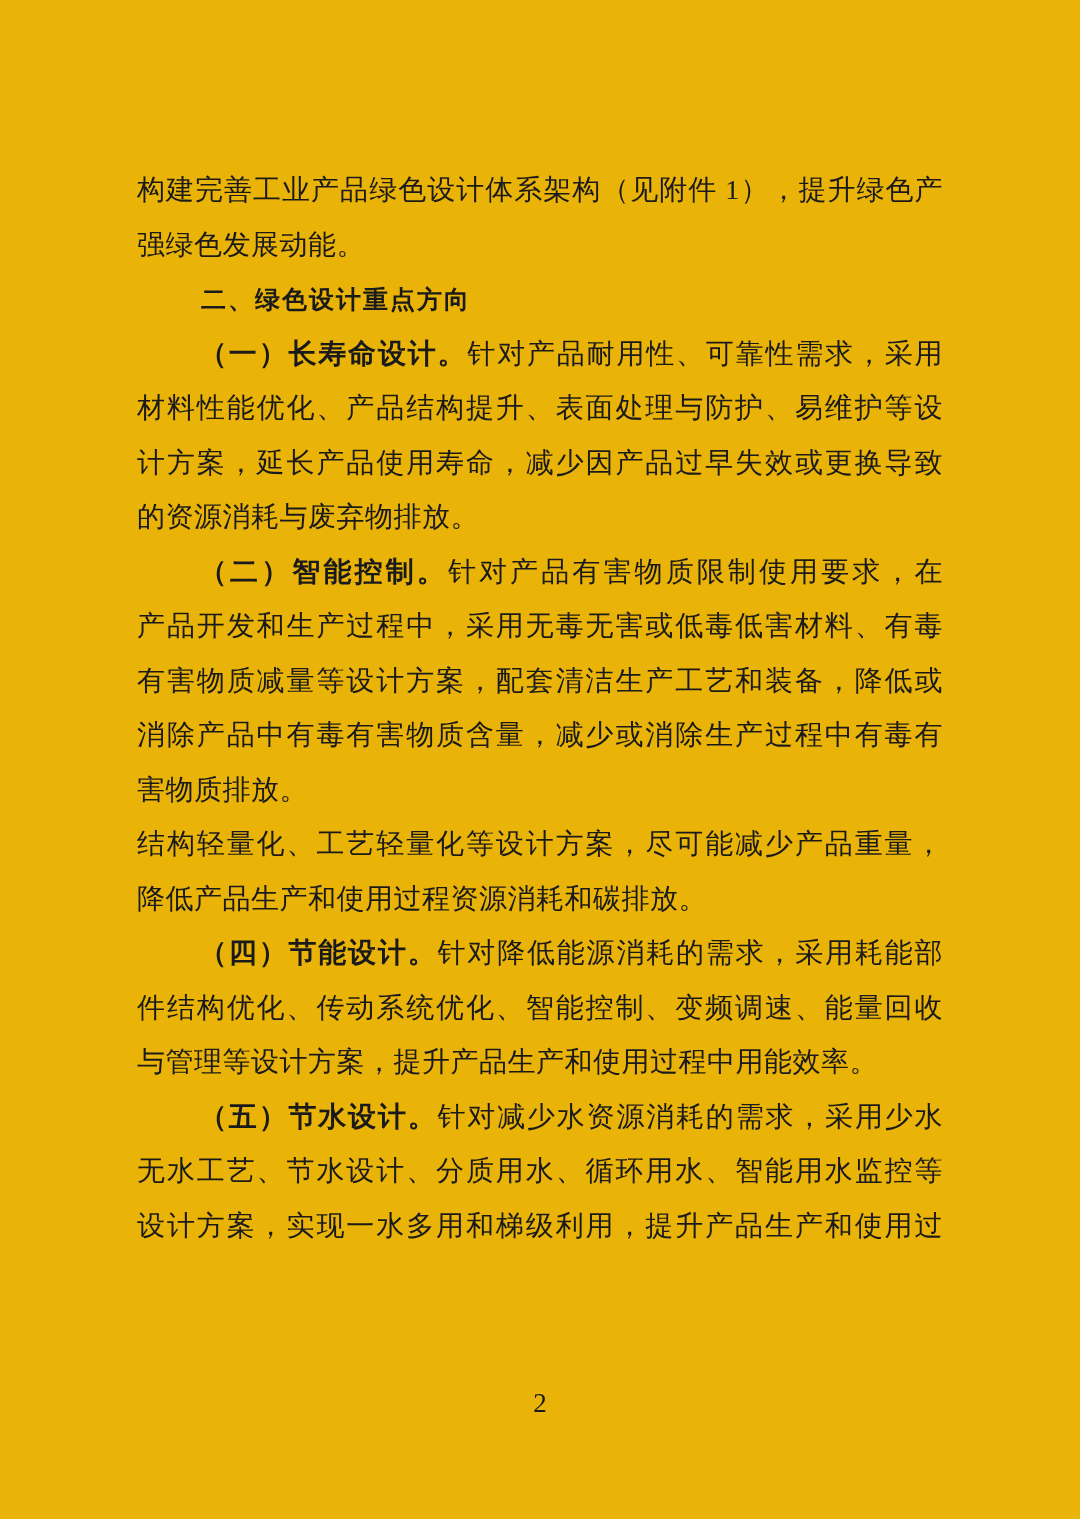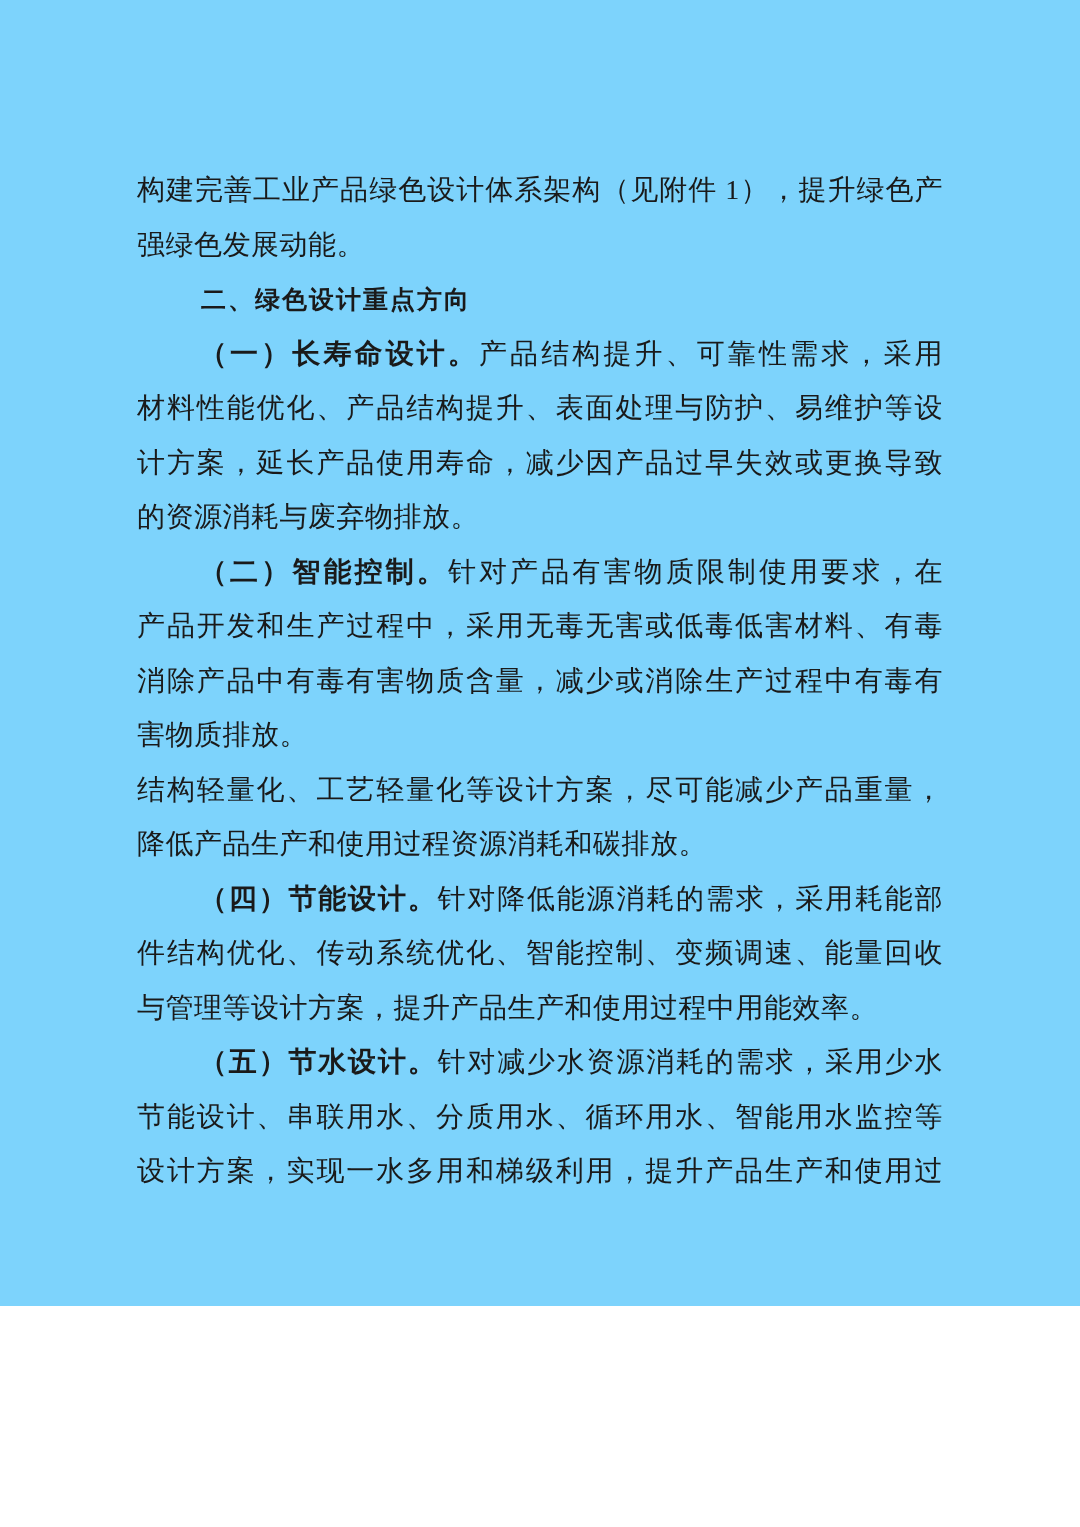--- a/index.html
+++ b/index.html
@@ -3,22 +3,22 @@
 <meta charset="utf-8">
 <style>
   html, body {
     margin: 0;
     padding: 0;
     background: #ffffff;
   }
   .page {
     position: relative;
     width: 1080px;
-    height: 1306px;
-    background: #7dd3fc;
+    height: 1519px;
+    background: #eab308;
     overflow: hidden;
     font-family: "Liberation Serif", "DejaVu Serif", serif;
     color: #1a1a1a;
   }
   .content {
     position: absolute;
     left: 137px;
     top: 163px;
     width: 806px;
   }
@@ -71,44 +71,45 @@
 
 <div class="page">
   <div class="content">
 
     <div class="line j">构建完善工业产品绿色设计体系架构（见附件 1），提升绿色产</div>
     <div class="line left">强绿色发展动能。</div>
 
     <h2 class="heading">二、绿色设计重点方向</h2>
 
     <div class="line j indent">
-      <span class="stitle">（一）长寿命设计。</span><span>产品结构提升、可靠性需求，采用</span>
+      <span class="stitle">（一）长寿命设计。</span><span>针对产品耐用性、可靠性需求，采用</span>
     </div>
     <div class="line j">材料性能优化、产品结构提升、表面处理与防护、易维护等设</div>
     <div class="line j">计方案，延长产品使用寿命，减少因产品过早失效或更换导致</div>
     <div class="line left">的资源消耗与废弃物排放。</div>
 
     <div class="line j indent">
       <span class="stitle">（二）智能控制。</span><span>针对产品有害物质限制使用要求，在</span>
     </div>
     <div class="line j">产品开发和生产过程中，采用无毒无害或低毒低害材料、有毒</div>
+    <div class="line j">有害物质减量等设计方案，配套清洁生产工艺和装备，降低或</div>
     <div class="line j">消除产品中有毒有害物质含量，减少或消除生产过程中有毒有</div>
     <div class="line left">害物质排放。</div>
 
     <div class="line j">结构轻量化、工艺轻量化等设计方案，尽可能减少产品重量，</div>
     <div class="line left">降低产品生产和使用过程资源消耗和碳排放。</div>
 
     <div class="line j indent">
       <span class="stitle">（四）节能设计。</span><span>针对降低能源消耗的需求，采用耗能部</span>
     </div>
     <div class="line j">件结构优化、传动系统优化、智能控制、变频调速、能量回收</div>
     <div class="line left">与管理等设计方案，提升产品生产和使用过程中用能效率。</div>
 
     <div class="line j indent">
       <span class="stitle">（五）节水设计。</span><span>针对减少水资源消耗的需求，采用少水</span>
     </div>
-    <div class="line j">节能设计、串联用水、分质用水、循环用水、智能用水监控等</div>
+    <div class="line j">无水工艺、节水设计、分质用水、循环用水、智能用水监控等</div>
     <div class="line j">设计方案，实现一水多用和梯级利用，提升产品生产和使用过</div>
 
   </div>
 
   <div class="page-number">2</div>
 </div>
 
 </body></html>

